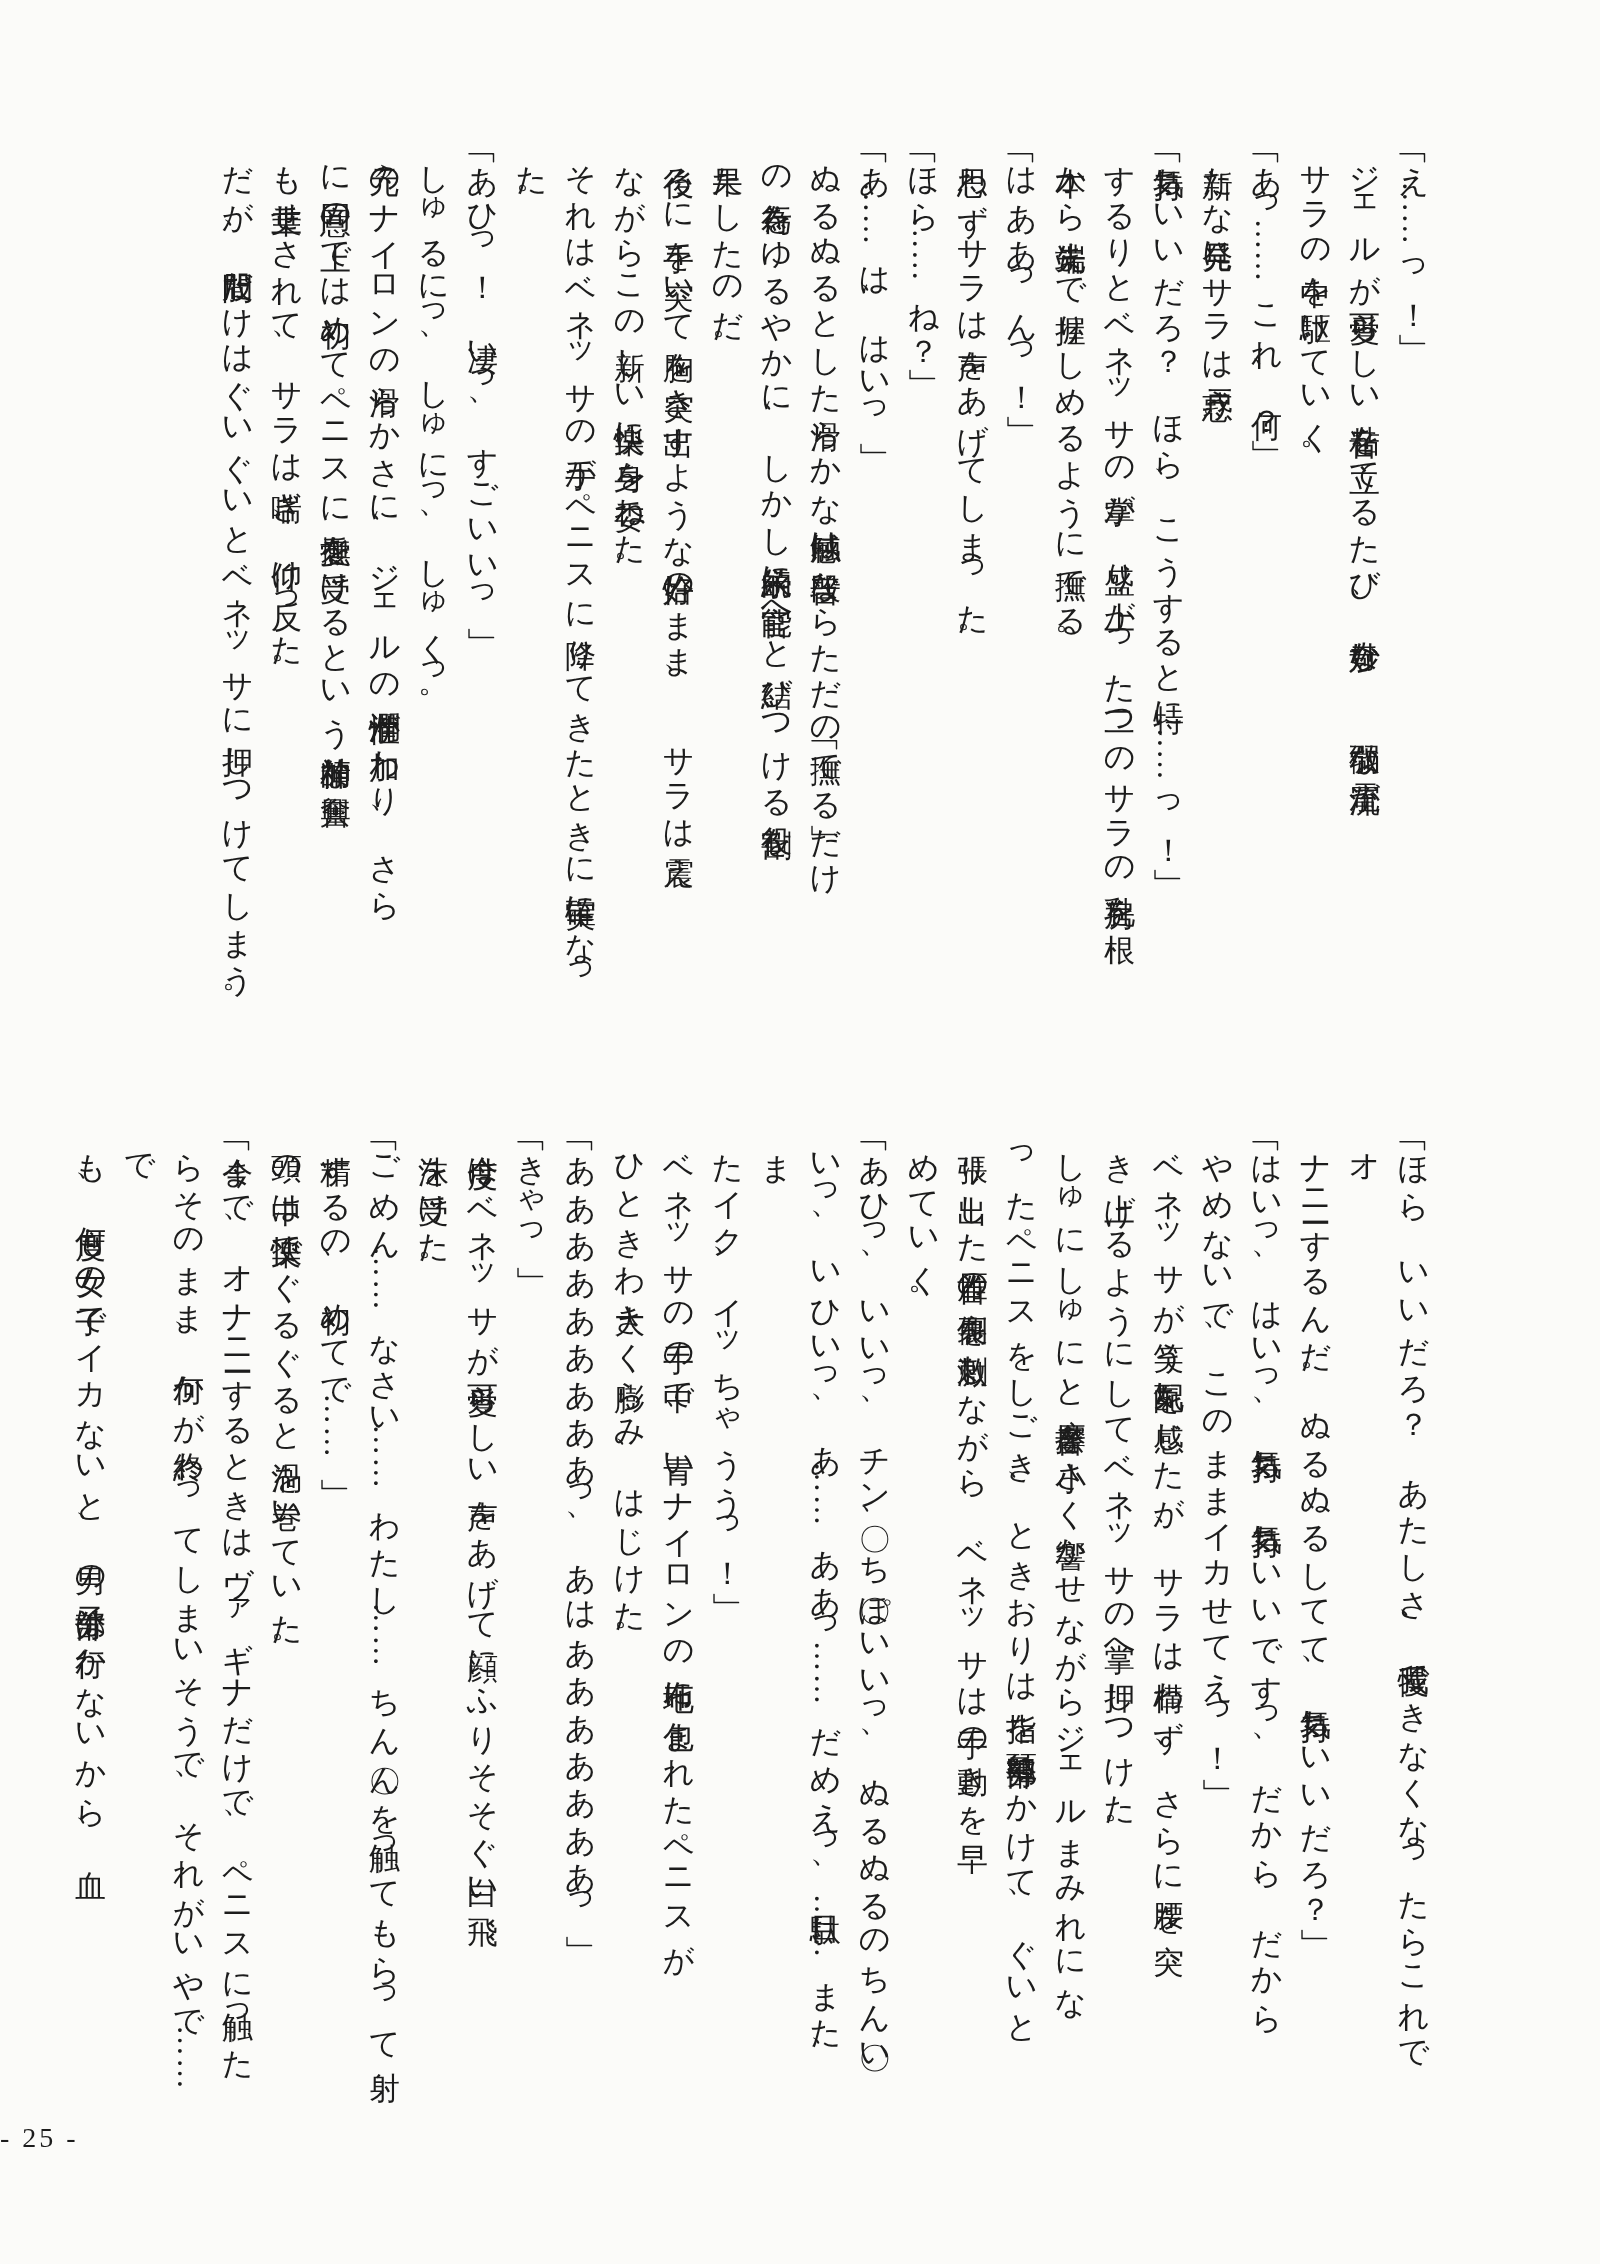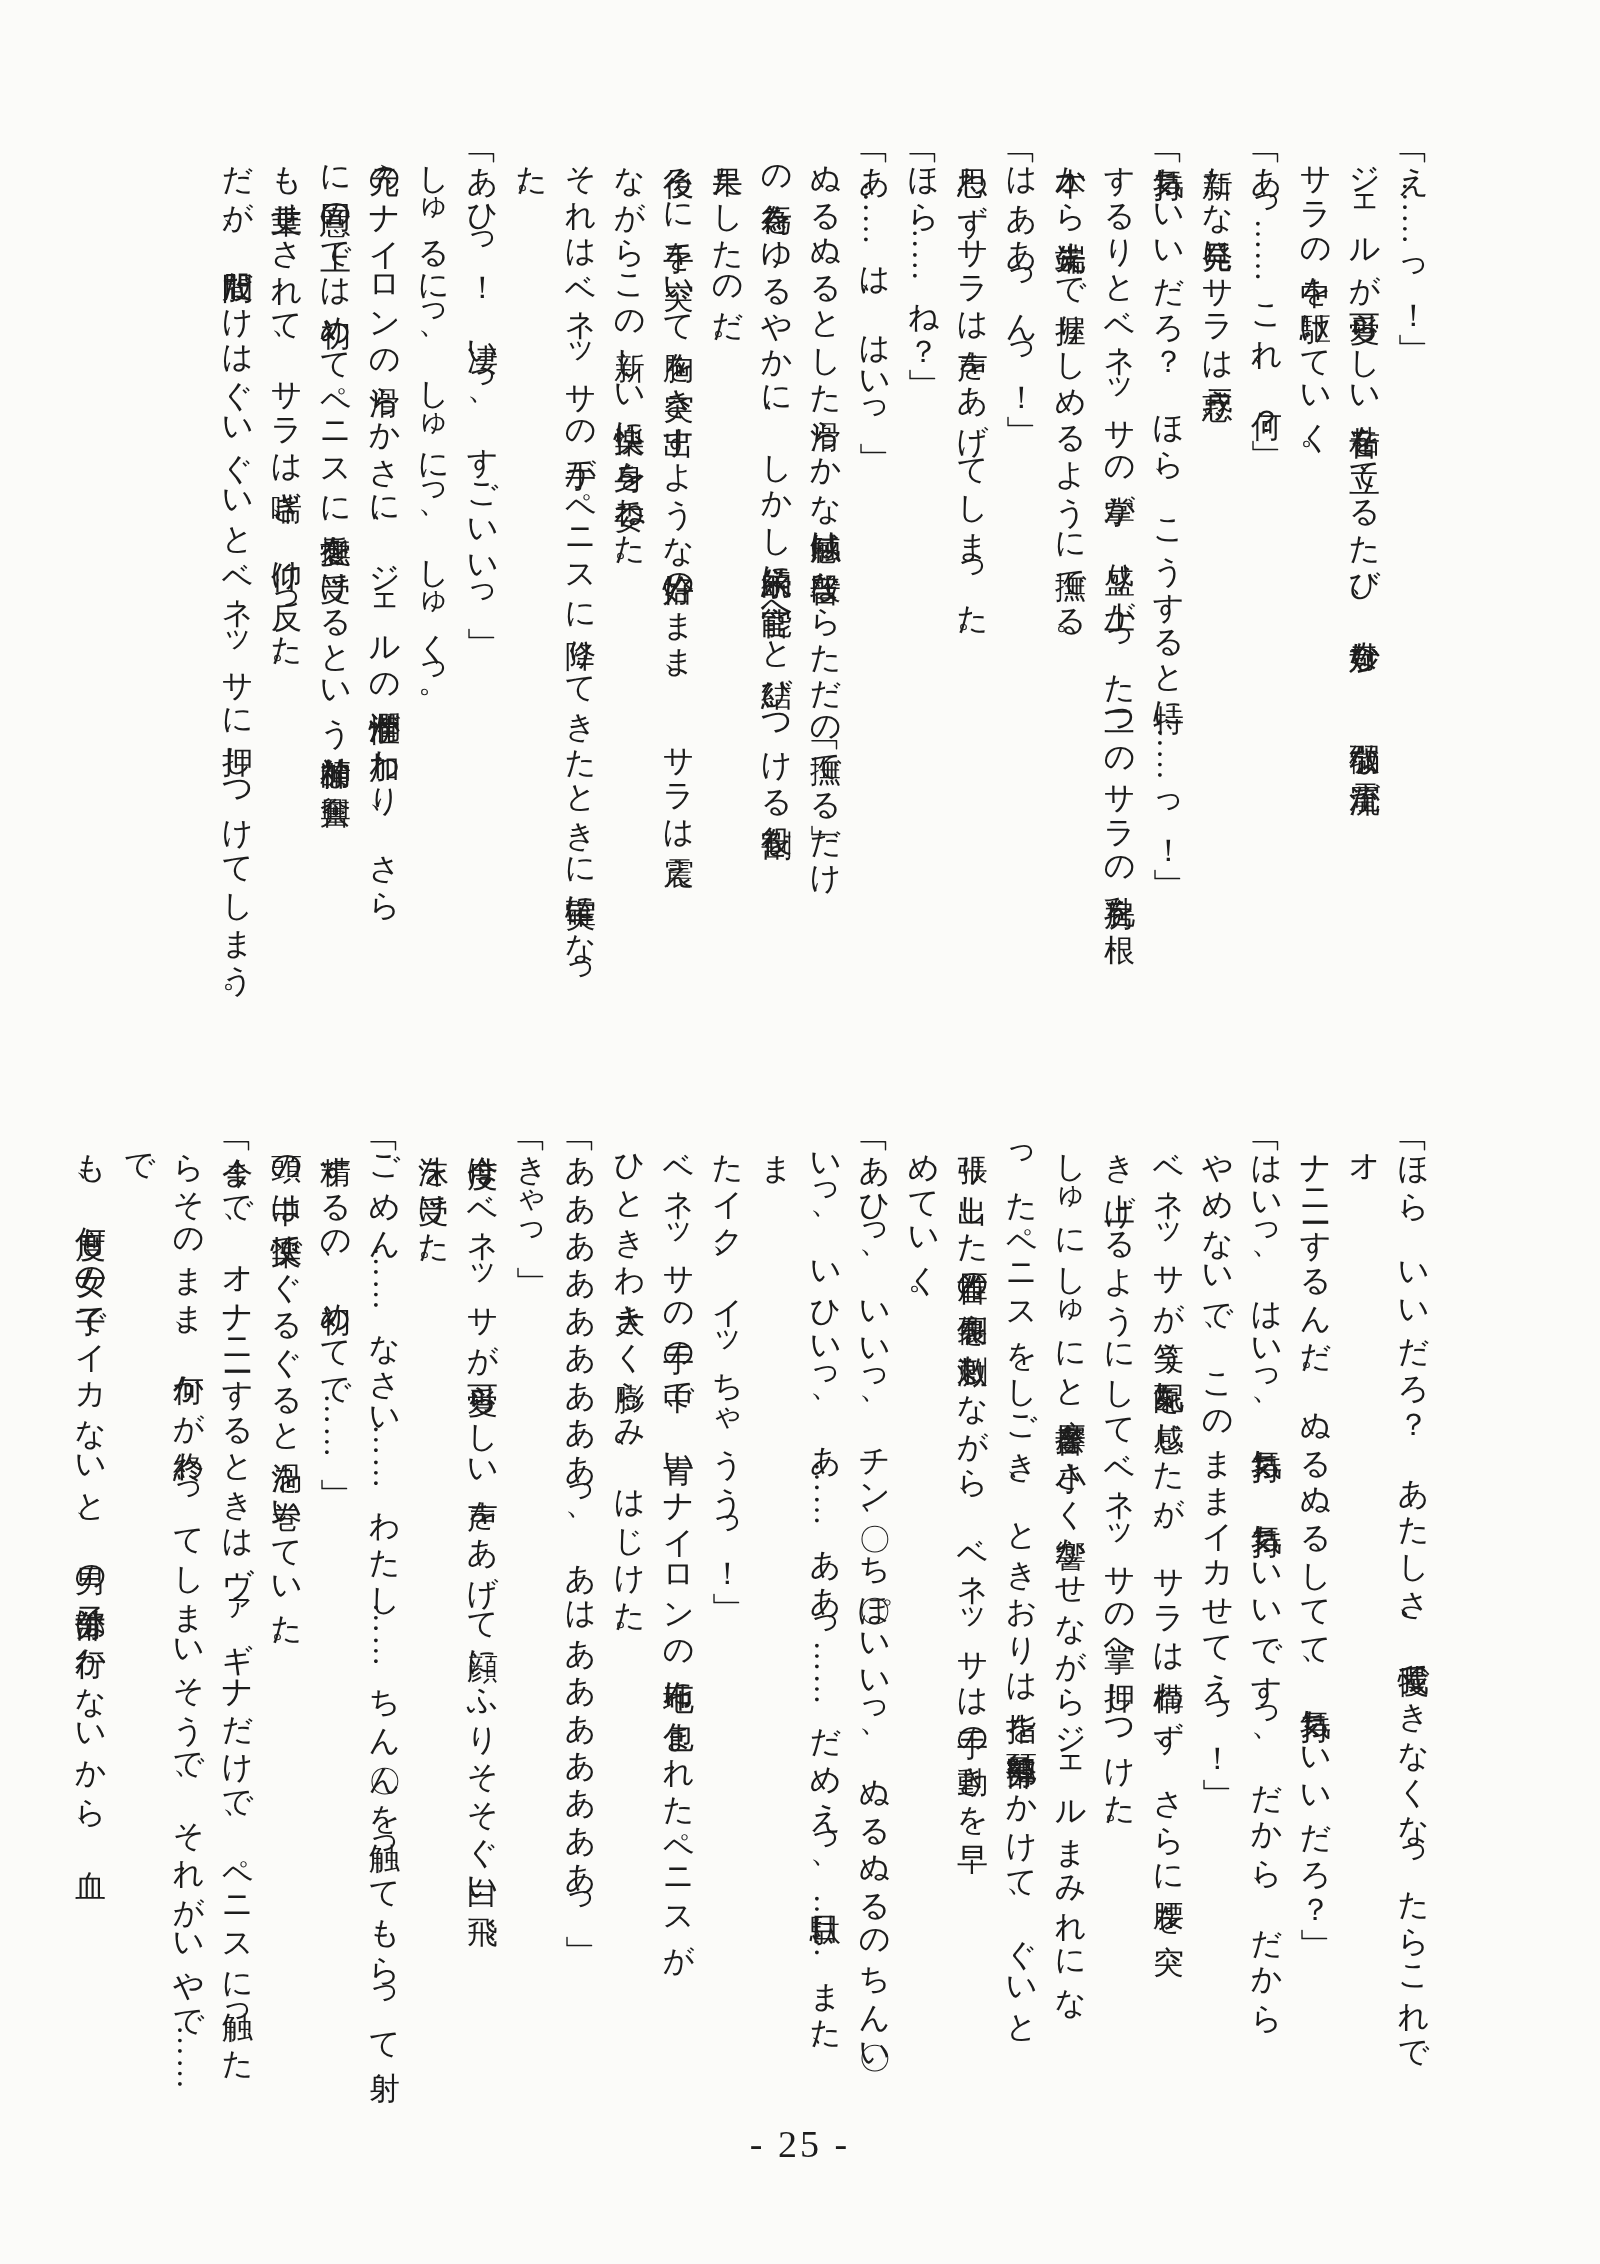--- a/index.html
+++ b/index.html
@@ -37,23 +37,23 @@
   .tcol {
     line-height: 49px;
     margin: 0;
     padding: 0;
   }
   .page-number {
     position: absolute;
     top: 2122px;
     left: 0;
     width: 1600px;
-    text-align: center;
+    text-align: left;
     font-family: "Liberation Serif", "DejaVu Serif", serif;
-    font-size: 38px;
+    font-size: 28px;
     color: #1c1c1c;
     letter-spacing: 3px;
   }
 </style>
 </head>
 <body>
 
 <div class="page">
 
   <div class="vtext top">

